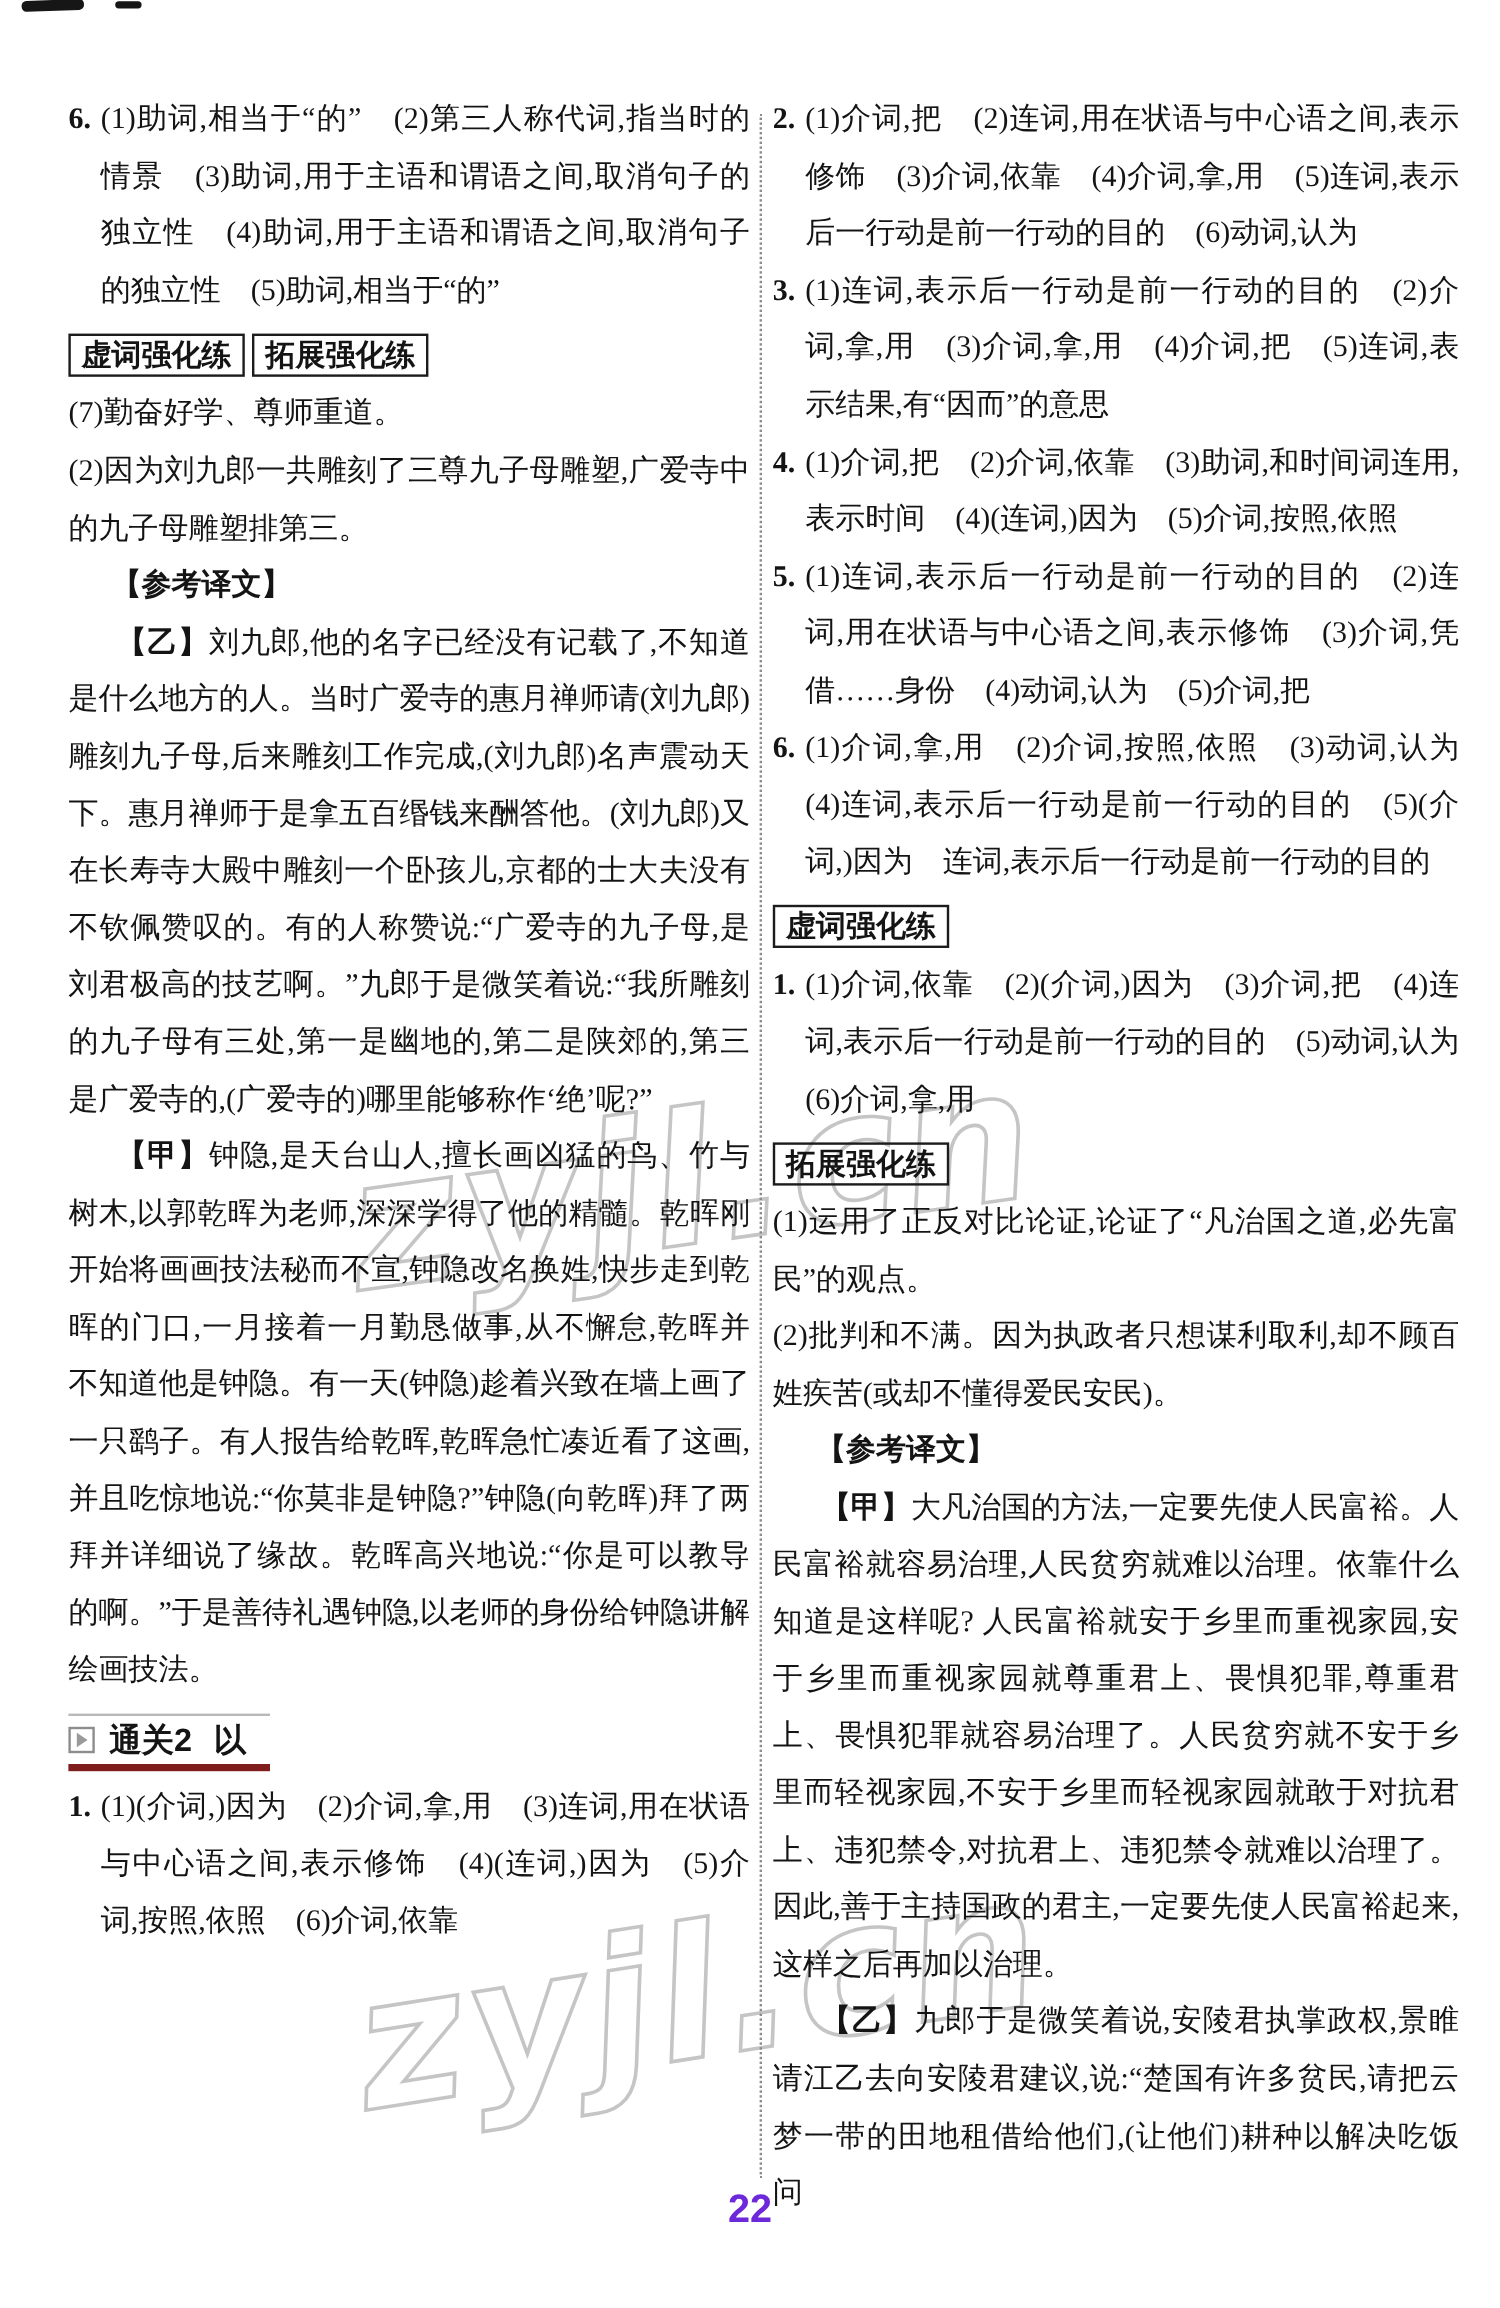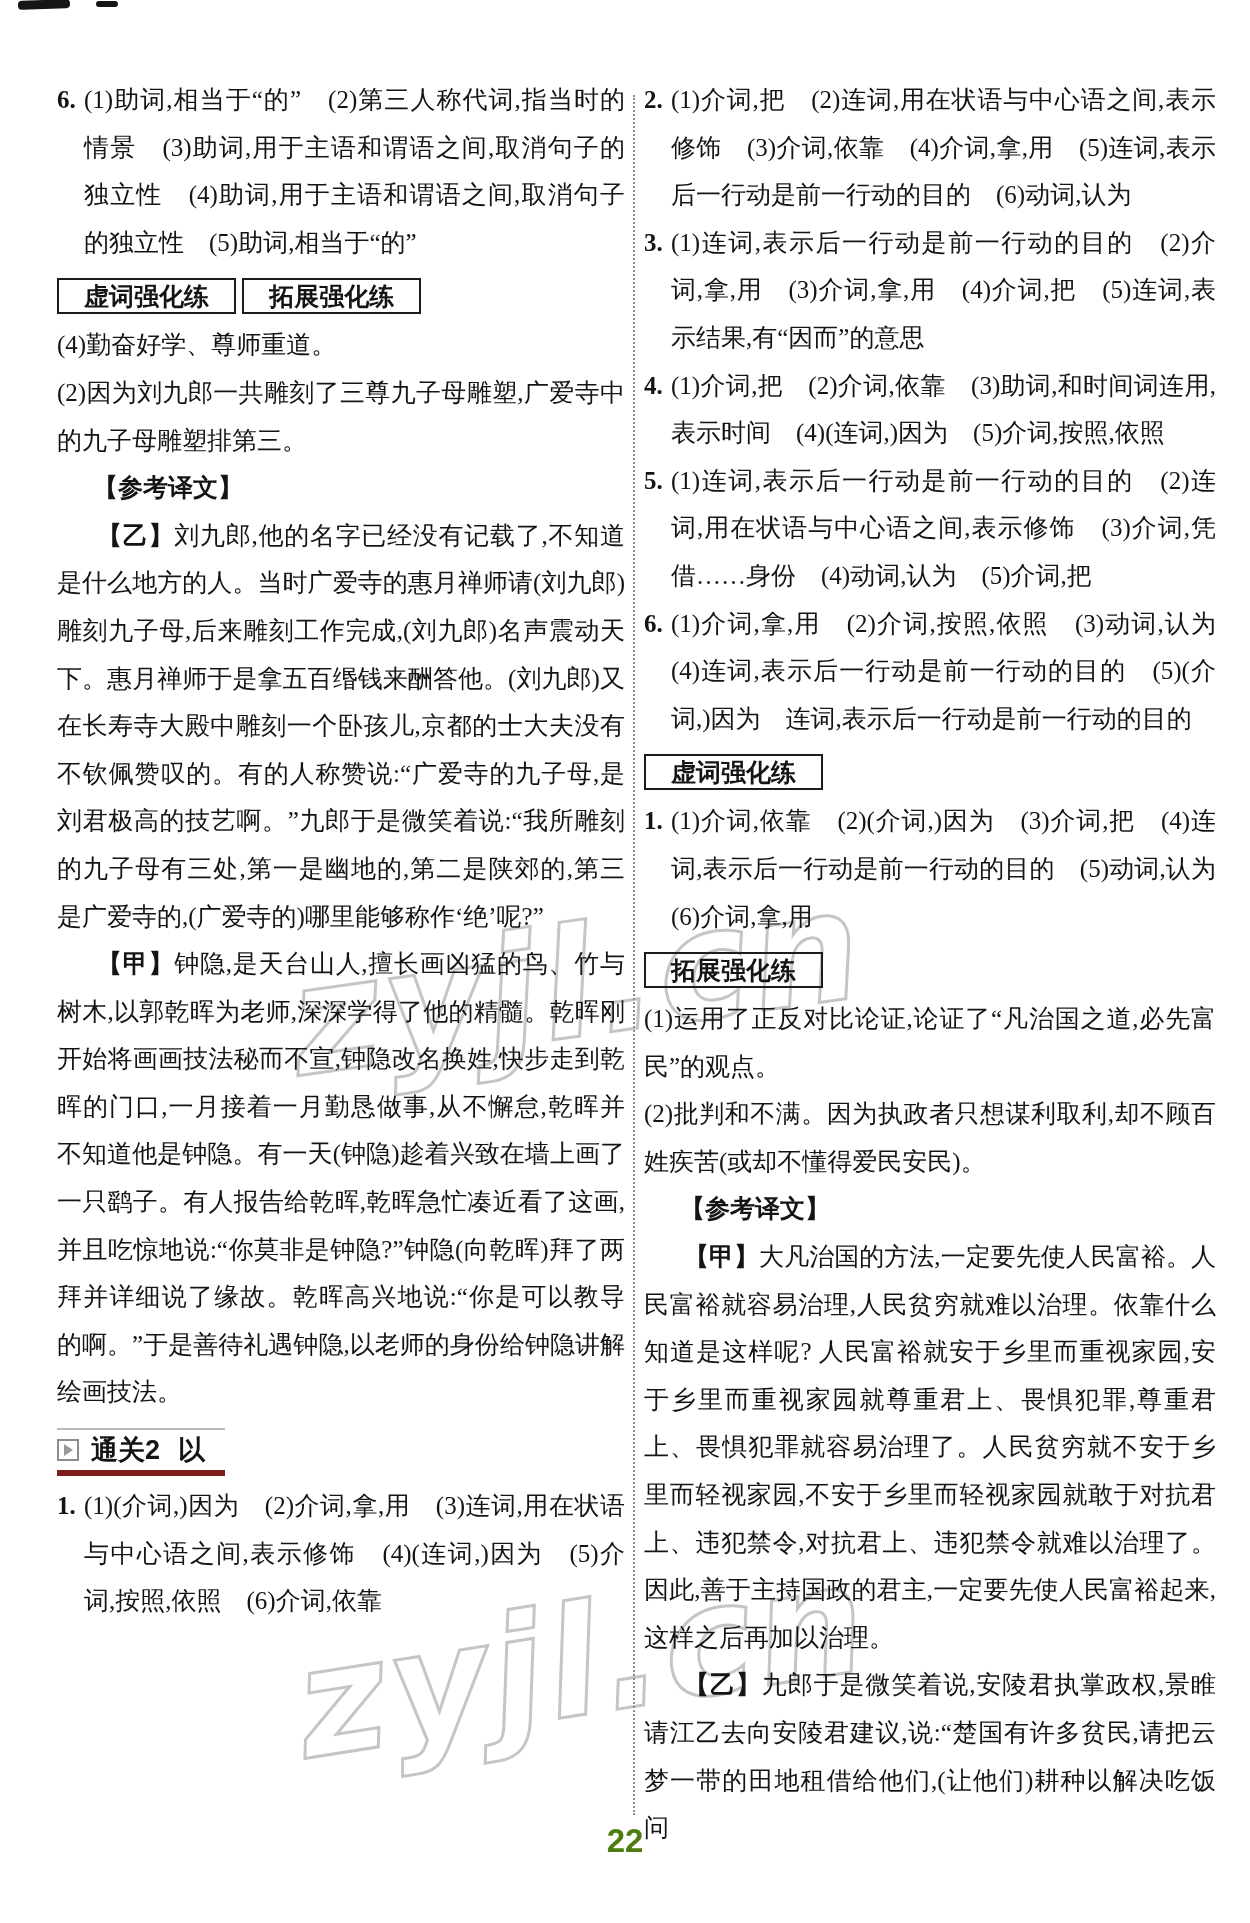--- a/index.html
+++ b/index.html
@@ -14,21 +14,21 @@
   .col-left{left:57px;width:568px;}
   .col-right{left:644px;width:572px;}
   .divider{
     position:absolute;left:633px;top:95px;height:1720px;width:0;
     border-left:2px dotted #8b8b8b;z-index:1;
   }
   .item{position:relative;padding-left:27px;margin:0;}
   .item .num{position:absolute;left:0;top:0;font-weight:bold;}
   .para{margin:0;}
   .boxhead{
-    display:inline-block;border:2px solid #1c1c1c;padding:1px 25px;
+    display:inline-block;border:2px solid #1c1c1c;padding:1px 9px;
     font-family:"Liberation Sans","DejaVu Sans",sans-serif;font-weight:bold;
     font-size:25px;line-height:30px;margin:12px 0 7px 0;text-align:left;
   }
   .refhead{
     font-family:"Liberation Sans","DejaVu Sans",sans-serif;font-weight:bold;
     font-size:25px;
     margin-left:36px;
   }
   .trans{ text-indent:40px; }
   .translabel{
@@ -54,21 +54,21 @@
     font-family:"DejaVu Sans","Liberation Sans",sans-serif;
     font-weight:bold;font-style:italic;font-size:152px;letter-spacing:4px;
     color:transparent;-webkit-text-stroke:3px #969696;opacity:0.55;
     transform-origin:left center;white-space:nowrap;
   }
   .wm-a{left:292px;top:935px;transform:rotate(-8deg);}
   .wm-b{left:298px;top:1618px;transform:rotate(-9deg);}
   .pageno{
     position:absolute;left:0;width:1250px;top:1822px;text-align:center;z-index:2;
     font-family:"Liberation Sans","DejaVu Sans",sans-serif;font-weight:bold;
-    font-size:33px;color:#4d7c0f;
+    font-size:33px;color:#6d28d9;
   }
   .smudge{position:absolute;background:#161616;border-radius:4px;z-index:3;}
   .smudge-1{left:18px;top:0;width:52px;height:9px;transform:rotate(-2deg);}
   .smudge-2{left:96px;top:1px;width:22px;height:6px;}
 </style>
 </head>
 <body>
 
 <div class="smudge smudge-1"></div>
 <div class="smudge smudge-2"></div>
@@ -77,21 +77,21 @@
 <div class="wm wm-b">zyjl.cn</div>
 
 <div class="divider"></div>
 
 <div class="col col-left">
   <div class="item">
     <span class="num">6.</span><span>(1)助词,相当于“的”　(2)第三人称代词,指当时的情景　(3)助词,用于主语和谓语之间,取消句子的独立性　(4)助词,用于主语和谓语之间,取消句子的独立性　(5)助词,相当于“的”</span>
   </div>
   <div class="boxhead">虚词强化练</div>
   <div class="boxhead">拓展强化练</div>
-  <p class="para">(4)勤奋好学、尊师重道。</p>
+  <p class="para">(7)勤奋好学、尊师重道。</p>
   <p class="para">(2)因为刘九郎一共雕刻了三尊九子母雕塑,广爱寺中的九子母雕塑排第三。</p>
   <p class="para refhead">【参考译文】</p>
   <p class="para trans"><span class="translabel">【乙】</span><span>刘九郎,他的名字已经没有记载了,不知道是什么地方的人。当时广爱寺的惠月禅师请(刘九郎)雕刻九子母,后来雕刻工作完成,(刘九郎)名声震动天下。惠月禅师于是拿五百缗钱来酬答他。(刘九郎)又在长寿寺大殿中雕刻一个卧孩儿,京都的士大夫没有不钦佩赞叹的。有的人称赞说:“广爱寺的九子母,是刘君极高的技艺啊。”九郎于是微笑着说:“我所雕刻的九子母有三处,第一是幽地的,第二是陕郊的,第三是广爱寺的,(广爱寺的)哪里能够称作‘绝’呢?”</span></p>
   <p class="para trans"><span class="translabel">【甲】</span><span>钟隐,是天台山人,擅长画凶猛的鸟、竹与树木,以郭乾晖为老师,深深学得了他的精髓。乾晖刚开始将画画技法秘而不宣,钟隐改名换姓,快步走到乾晖的门口,一月接着一月勤恳做事,从不懈怠,乾晖并不知道他是钟隐。有一天(钟隐)趁着兴致在墙上画了一只鹞子。有人报告给乾晖,乾晖急忙凑近看了这画,并且吃惊地说:“你莫非是钟隐?”钟隐(向乾晖)拜了两拜并详细说了缘故。乾晖高兴地说:“你是可以教导的啊。”于是善待礼遇钟隐,以老师的身份给钟隐讲解绘画技法。</span></p>
   <div class="pass">
     <span class="pass-icon"><span class="tri"></span></span><span>通关2</span><span class="pass-word">以</span>
   </div>
   <div class="item">
     <span class="num">1.</span><span>(1)(介词,)因为　(2)介词,拿,用　(3)连词,用在状语与中心语之间,表示修饰　(4)(连词,)因为　(5)介词,按照,依照　(6)介词,依靠</span>
   </div>

